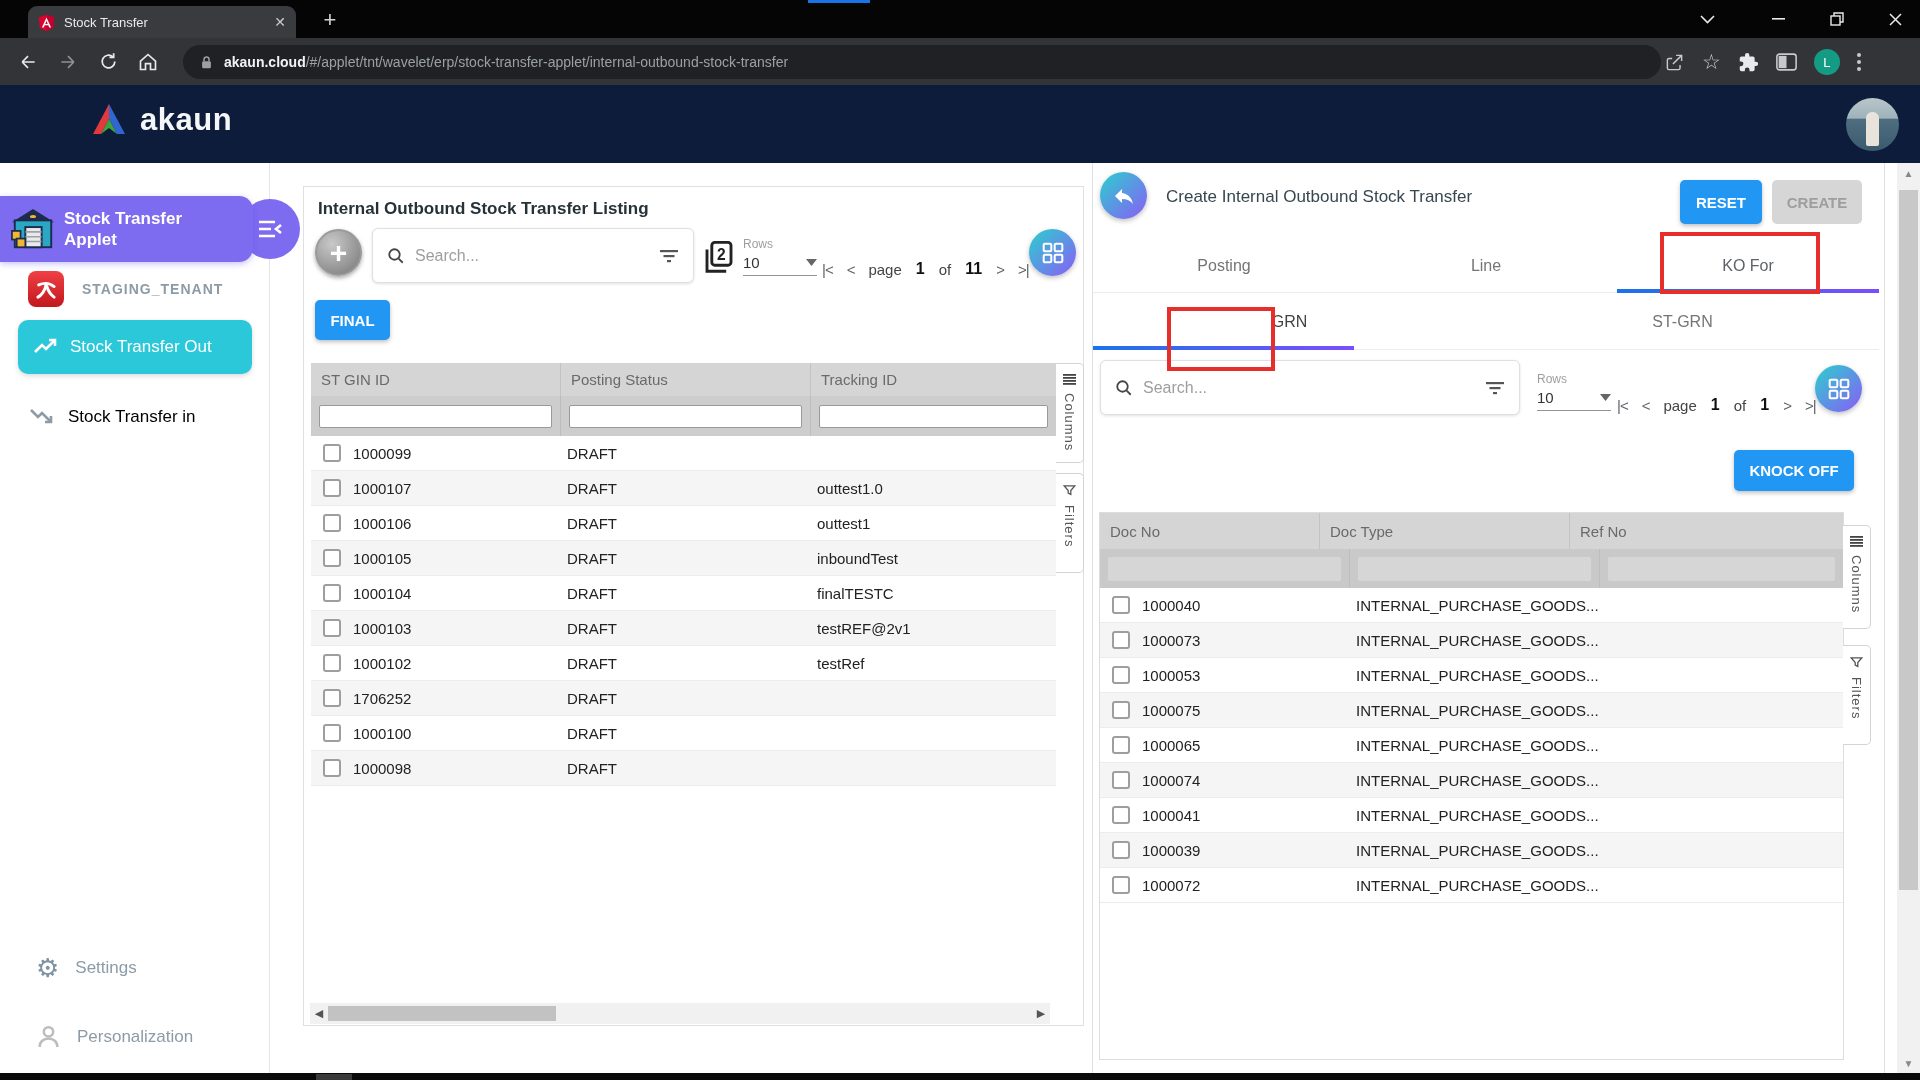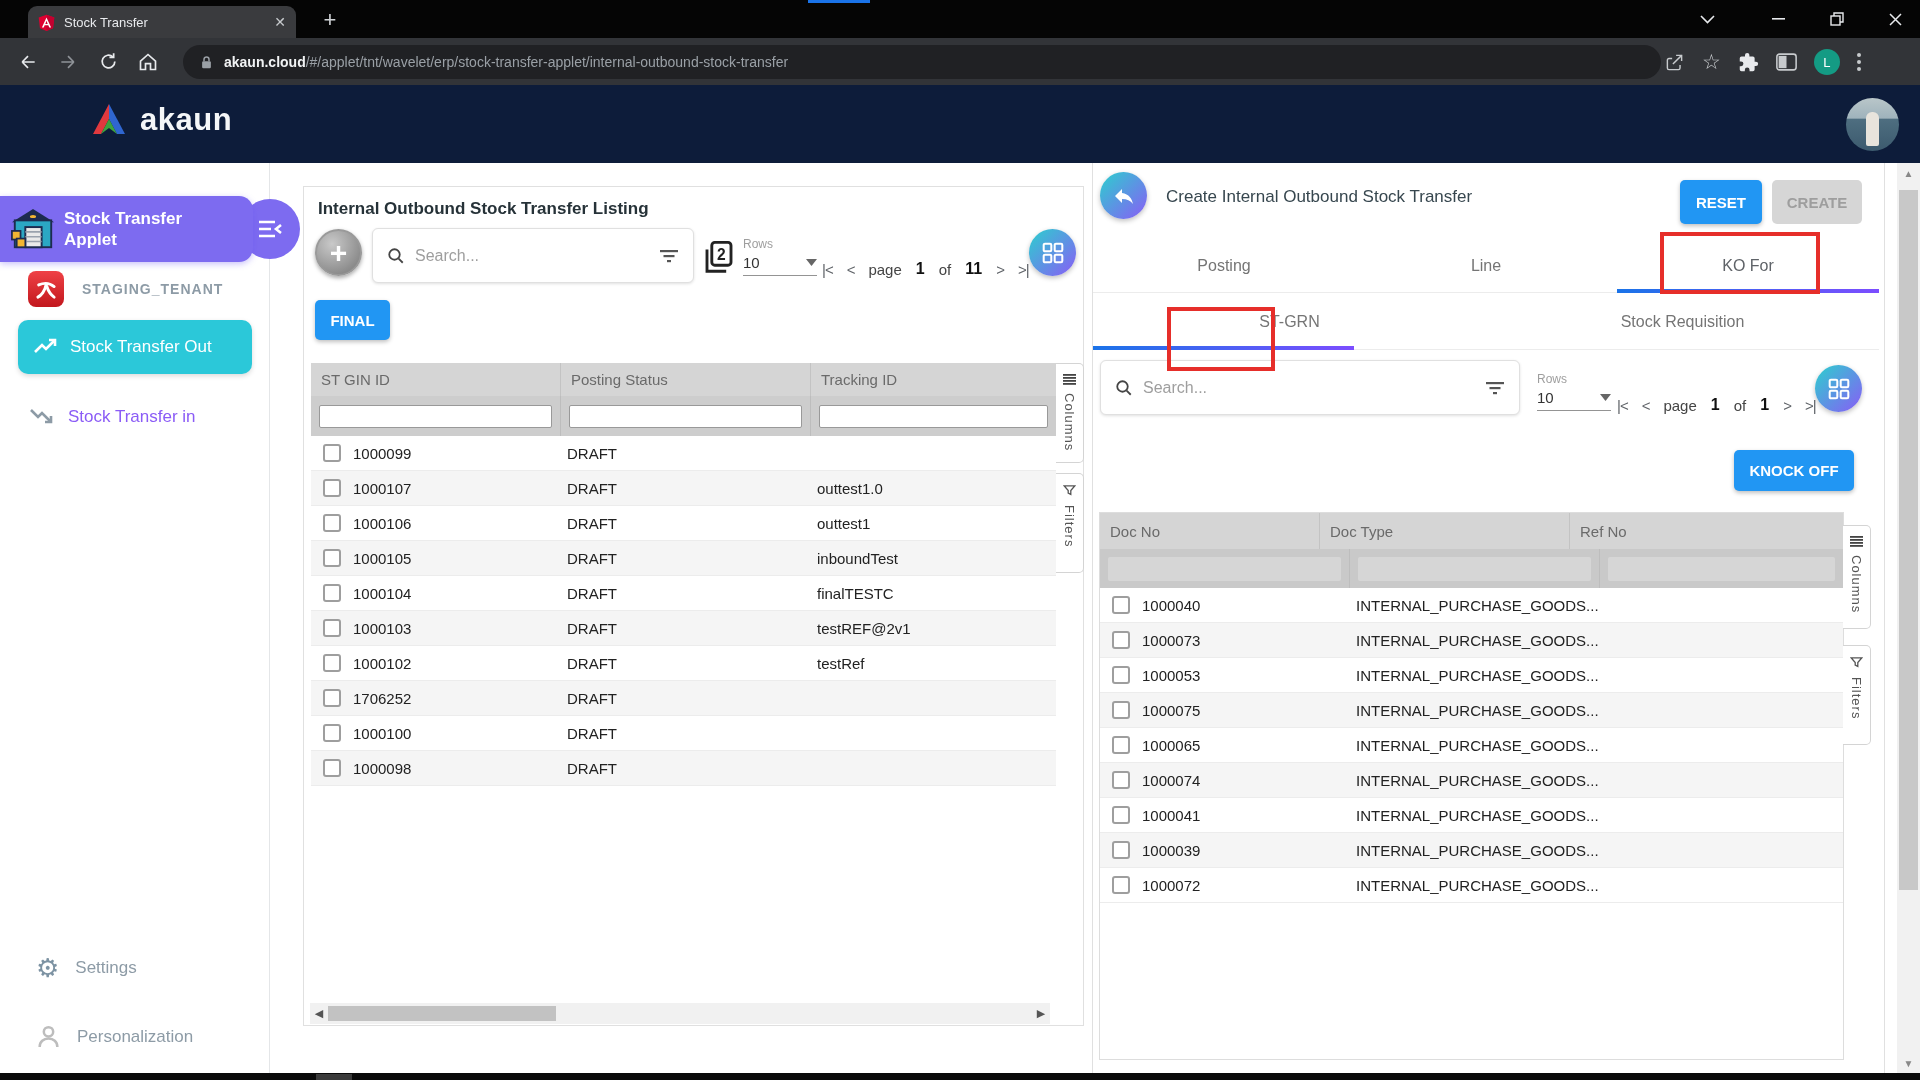--- a/index.html
+++ b/index.html
@@ -47,21 +47,21 @@
   .pill-bubble { left:240px; top:199px; width:60px; height:60px; background:#7d6bf0; border-radius:50%;
     display:flex; align-items:center; justify-content:center; }
   .tenant { left:28px; top:271px; display:flex; align-items:center; gap:18px; }
   .tenant .name { color:#8d9ba6; font-size:14px; font-weight:700; letter-spacing:1px; }
   .ticon { width:36px; height:36px; border-radius:8px; background:linear-gradient(180deg,#ef4146,#c2171d);
     display:flex; align-items:center; justify-content:center; }
   .out-btn { left:18px; top:320px; width:234px; height:54px; background:#2bc8d9; border-radius:10px;
     color:#fff; font-size:17px; display:flex; align-items:center; gap:12px; padding:0 16px;
     box-shadow:0 2px 5px rgba(0,0,0,.15); }
   .in-item { left:30px; top:400px; height:34px; display:flex; align-items:center; gap:14px;
-    color:#8b5cf6; font-size:17px; }
+    color:#000000; font-size:17px; }
   .side-bottom { left:36px; display:flex; align-items:center; gap:16px; color:#8d9ba6; font-size:17px; }
   .gear { font-size:26px; color:#7d93a3; font-family:"DejaVu Sans", sans-serif; line-height:1; }
 
   
   .card { background:#fff; border:1px solid #e0e0e0; }
   .panel-title { font-size:17px; font-weight:600; color:#263238; }
   .circle-btn { width:47px; height:47px; border-radius:50%; display:flex; align-items:center; justify-content:center; }
   .plus-btn { background:radial-gradient(circle at 35% 30%,#c9c9c9,#8b8b8b 75%); border:2px solid #9a9a9a;
     box-shadow:0 2px 4px rgba(0,0,0,.35); color:#fff; font-size:30px; font-weight:700; }
   .grad-btn { background:linear-gradient(135deg,#2bd0ce 0%,#8a5cf6 100%); box-shadow:0 2px 5px rgba(0,0,0,.25); }
@@ -437,22 +437,22 @@
 <button class="abs gray-btn" style="left:1772px;top:180px;width:90px;height:44px">CREATE</button>
 
 <div class="abs" style="left:1093px;top:240px;width:786px;height:53px;border-bottom:1px solid #ececec;display:flex">
   <div class="tabrow-label" style="flex:1;display:flex;align-items:center;justify-content:center">Posting</div>
   <div class="tabrow-label" style="flex:1;display:flex;align-items:center;justify-content:center">Line</div>
   <div class="tabrow-label" style="flex:1;display:flex;align-items:center;justify-content:center;color:#5f6368">KO For</div>
 </div>
 <div class="abs grad-underline" style="left:1617px;top:289px;width:262px"></div>
 
 <div class="abs" style="left:1093px;top:294px;width:786px;height:56px;border-bottom:1px solid #ececec;display:flex">
+  <div class="tabrow-label" style="flex:1;display:flex;align-items:center;justify-content:center;color:#424242">GRN</div>
   <div class="tabrow-label" style="flex:1;display:flex;align-items:center;justify-content:center">ST-GRN</div>
-  <div class="tabrow-label" style="flex:1;display:flex;align-items:center;justify-content:center">Stock Requisition</div>
 </div>
 <div class="abs grad-underline" style="left:1093px;top:346px;width:261px"></div>
 
 <div class="abs searchbox" style="left:1100px;top:360px;width:420px">
   <svg width="18" height="18" viewBox="0 0 24 24" fill="none" stroke="#444" stroke-width="2.4">
     <circle cx="10" cy="10" r="7"></circle>
       <path d="M15.5 15.5L21 21"></path>
     </svg>
   <input placeholder="Search..." style="">
   <svg width="20" height="14" viewBox="0 0 20 14" fill="#555">

